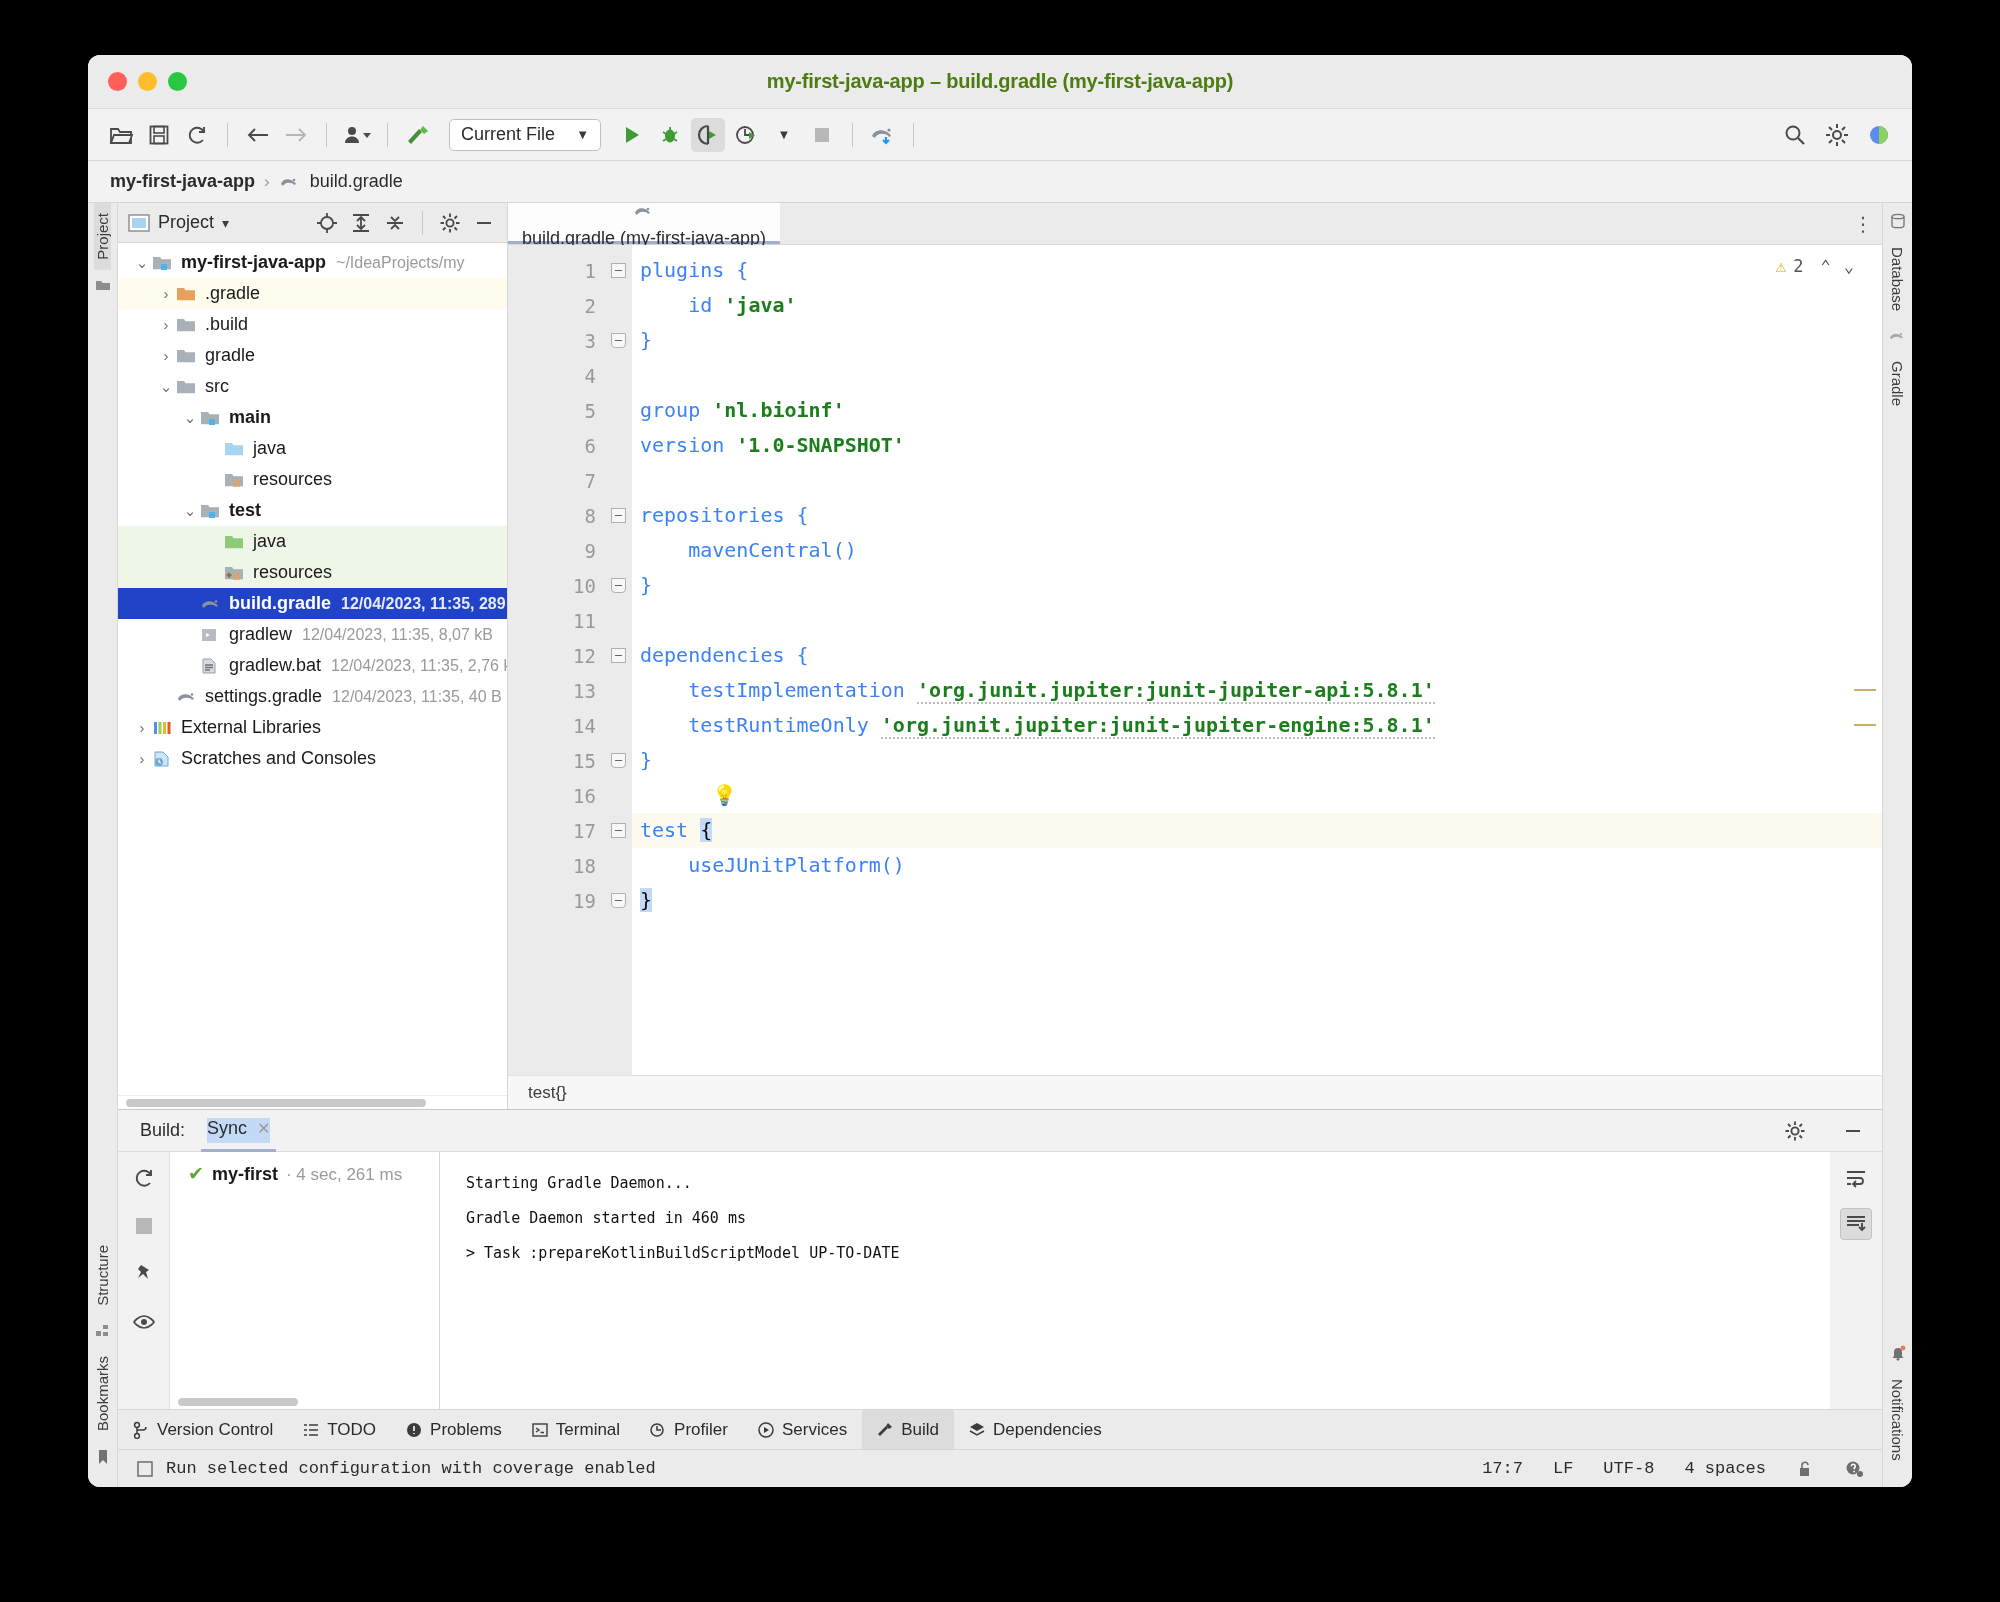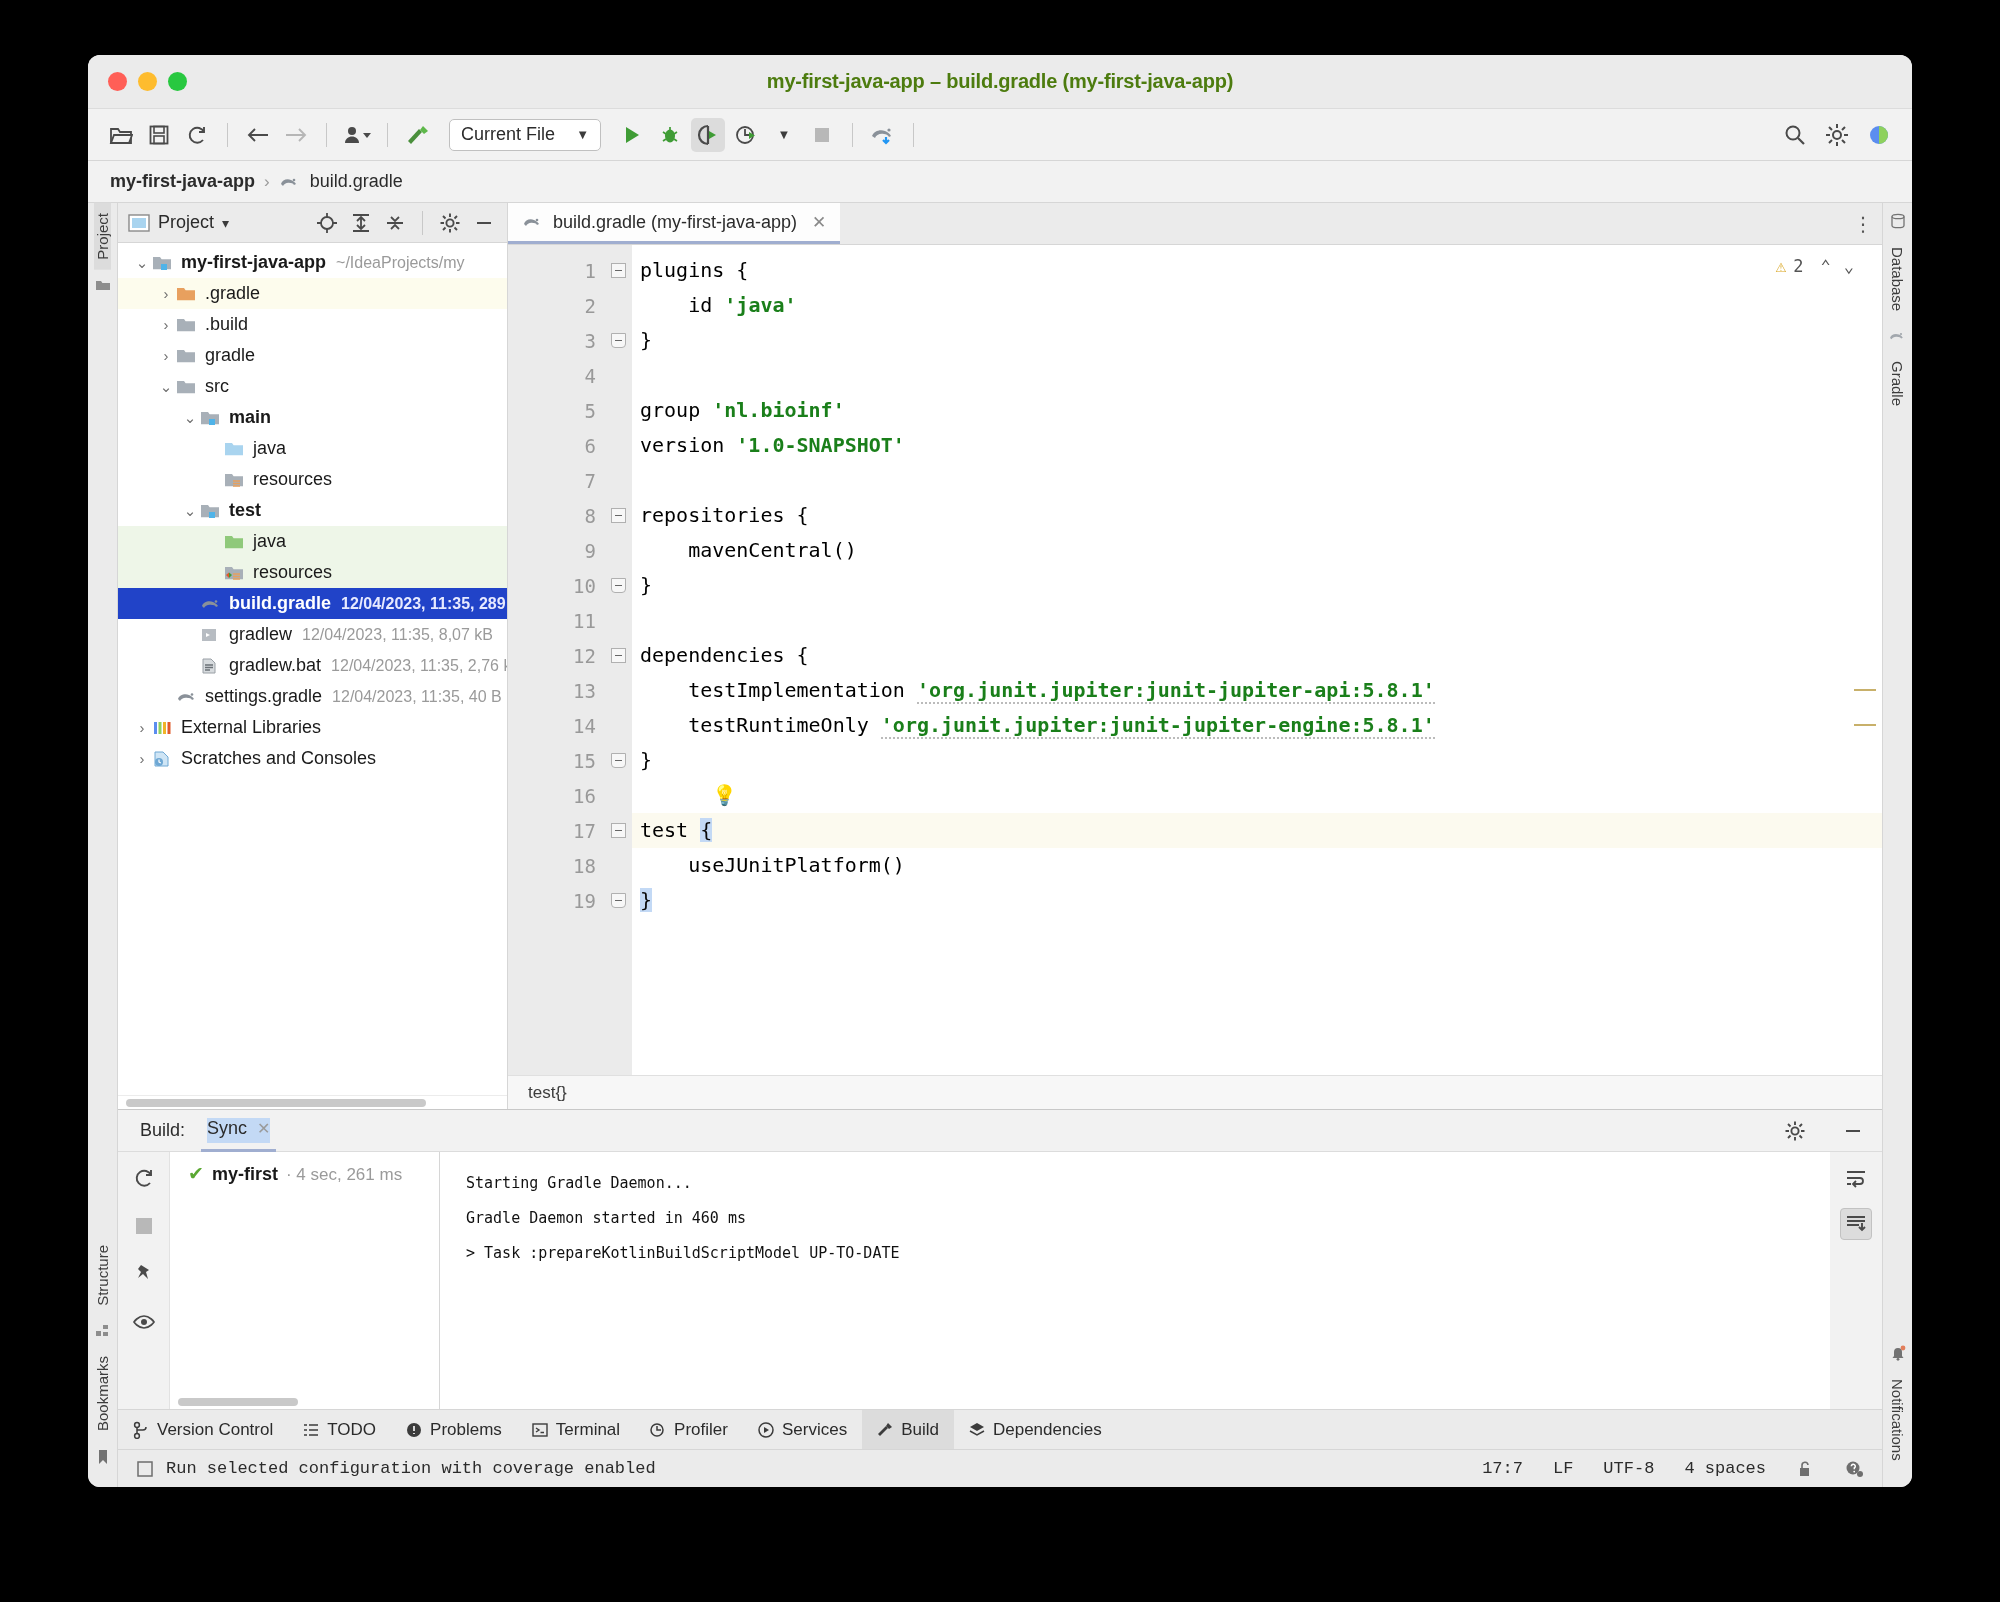--- a/index.html
+++ b/index.html
@@ -146,21 +146,21 @@
   .editorcol { flex: 1; display: flex; flex-direction: column; min-width: 0; background: #fff; }
   .tabsbar {
     height: 42px; background: #ebebeb;
     border-bottom: 1px solid #d6d6d6;
     display: flex; align-items: stretch; flex: none;
   }
   .etab {
     display: flex; align-items: center; gap: 9px;
     padding: 0 14px; background: #fdfdfd;
     border-bottom: 3px solid #a0aed0;
-    font-size: 18px; color: #2b2b2b;
+    font-size: 18px; color: #2b2b2b; flex-direction: column;
   }
   .etab .x { color: #8a8a8a; font-size: 17px; margin-left: 6px; }
   .tabsbar .filler { flex: 1; }
   .tabsbar .kebab { width: 36px; display: flex; align-items: center; justify-content: center; color: #555; font-size: 20px; letter-spacing: 2px; }
 
   .edit-area { flex: 1; display: flex; position: relative; min-height: 0; overflow: hidden; }
   .gutter {
     width: 96px; background: #ebebeb; flex: none;
     position: relative;
     font-family: "DejaVu Sans Mono", monospace;
@@ -174,21 +174,21 @@
   .fold b { display: inline-block; width: 15px; height: 15px; border: 1px solid #b0b0b0; background: #f7f7f7; position: relative; }
   .fold b::after { content: ""; position: absolute; left: 3px; top: 6px; width: 7px; height: 1px; background: #666; }
 
   .codepane {
     flex: 1; position: relative; background: #ffffff; padding-top: 8px;
     font-family: "DejaVu Sans Mono", monospace; font-size: 20px; color: #080808;
     overflow: hidden;
   }
   .cline { height: 35px; line-height: 35px; white-space: pre; padding-left: 8px; position: relative; }
   .cline.caretline { background: #fcfaef; }
-  .kw { color: #000000; }
+  .kw { color: #3b82f6; }
   .str { color: #1a7f1a; font-weight: bold; }
   .strwarn { color: #1a7f1a; font-weight: bold; border-bottom: 2px dotted #bbbbbb; }
   .sel { background: #c3d9f5; }
   .editor-foot {
     height: 34px; background: #f7f7f7; border-top: 1px solid #e0e0e0;
     display: flex; align-items: center; padding-left: 20px;
     font-size: 17px; color: #3c3c3c; flex: none;
   }
   .insp-badge {
     position: absolute; right: 28px; top: 10px;

